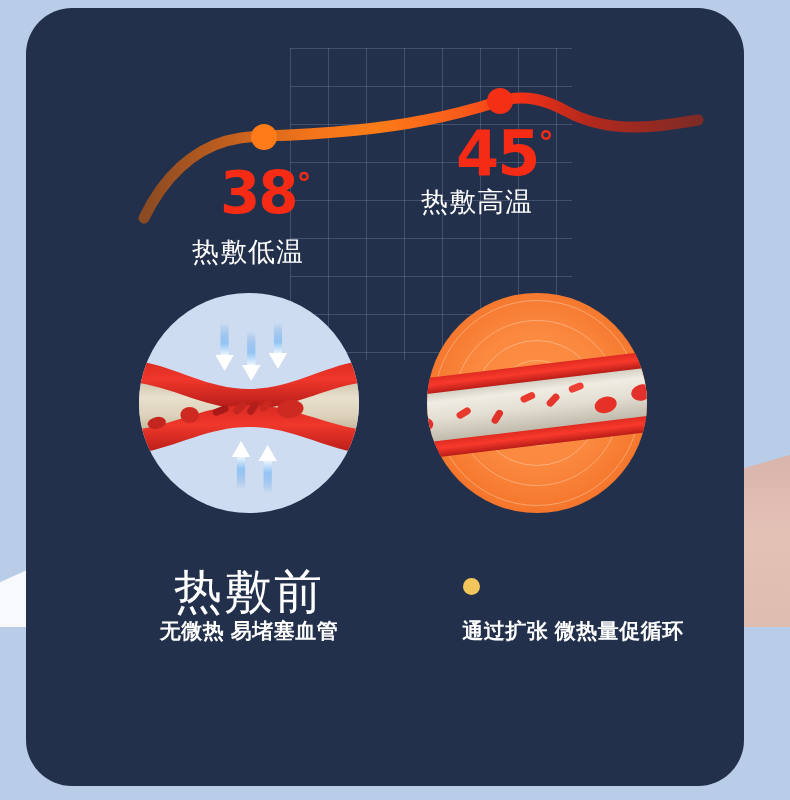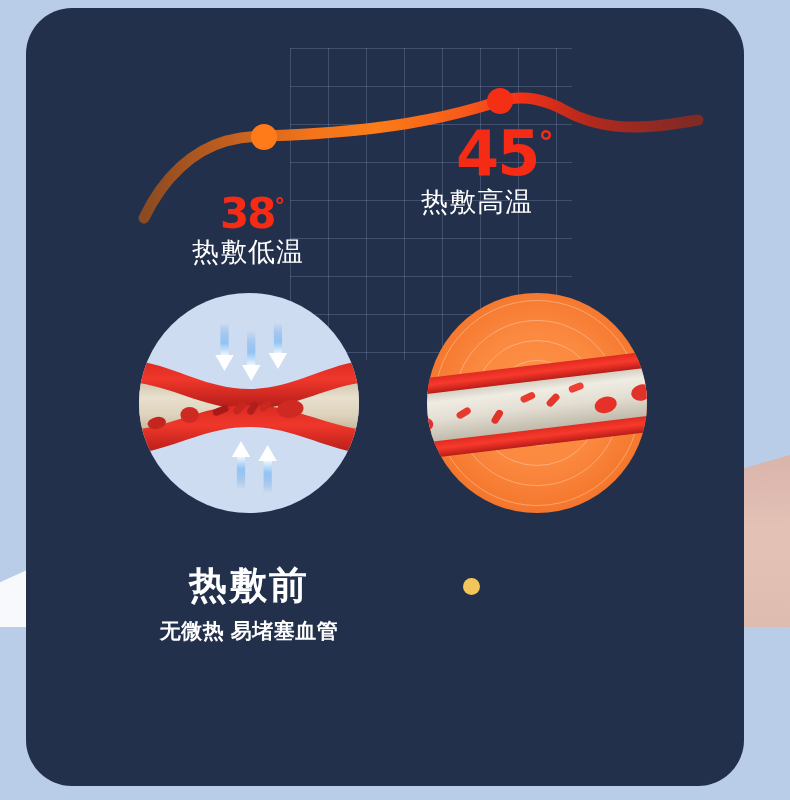--- a/index.html
+++ b/index.html
@@ -52,21 +52,21 @@
   .temp-big{
     position:absolute;
     color:#f62b15;
     font-weight:900;
     font-family:"DejaVu Sans",sans-serif;
     letter-spacing:-2px;
     line-height:1;
     white-space:nowrap;
   }
   .temp-big .deg{font-size:.5em;vertical-align:super;letter-spacing:0;}
-  #temp-38{left:194px;top:156px;font-size:42px;margin-top:29px;}
+  #temp-38{left:194px;top:156px;font-size:58px;}
   #temp-45{left:430px;top:115px;font-size:62px;}
 
   .temp-sub{
     position:absolute;color:#ffffff;font-size:27px;font-weight:400;
     white-space:nowrap;letter-spacing:1px;
   }
   #label-low{left:166px;top:226px;}
   #label-high{left:395px;top:176px;}
 
   
@@ -79,21 +79,21 @@
   .ring{
     position:absolute;border-radius:50%;border:1.5px solid rgba(255,235,215,.38);
     left:50%;top:50%;transform:translate(-50%,-50%);
   }
 
   .vessel{position:absolute;left:-6%;top:0;width:112%;height:100%;}
 
   .cap-label{
     position:absolute;color:#ffffff;white-space:nowrap;text-align:center;
   }
-  .cap-title{font-size:38px;font-weight:700;letter-spacing:2px;}
+  .cap-title{font-size:48px;font-weight:400;letter-spacing:2px;}
   .cap-sub{font-size:21px;font-weight:700;letter-spacing:.5px;}
   #cap-before-title{left:138px;top:552px;width:170px;}
   #cap-before-sub{left:118px;top:609px;width:210px;}
   #cap-after-title{left:460px;top:552px;width:170px;}
   #cap-after-sub{left:412px;top:609px;width:270px;}
 
   #after-dot{
     position:absolute;left:437px;top:570px;width:17px;height:17px;border-radius:50%;
     background:#f3c65c;
   }
@@ -261,14 +261,15 @@
         <ellipse cx="222" cy="112" rx="10" ry="8" fill="#e2302a" transform="rotate(-10 222 112)"></ellipse>
         <ellipse cx="8" cy="118" rx="9" ry="7" fill="#e2302a"></ellipse>
       </g>
     </svg>
   </div>
 
   <div class="cap-label cap-title" id="cap-before-title">热敷前</div>
   <div class="cap-label cap-sub" id="cap-before-sub">无微热 易堵塞血管</div>
 
   <div id="after-dot"></div>
+  <div class="cap-label cap-sub" id="cap-after-sub">通过扩张 微热量促循环</div>
 
 </div>
 
 </body></html>

